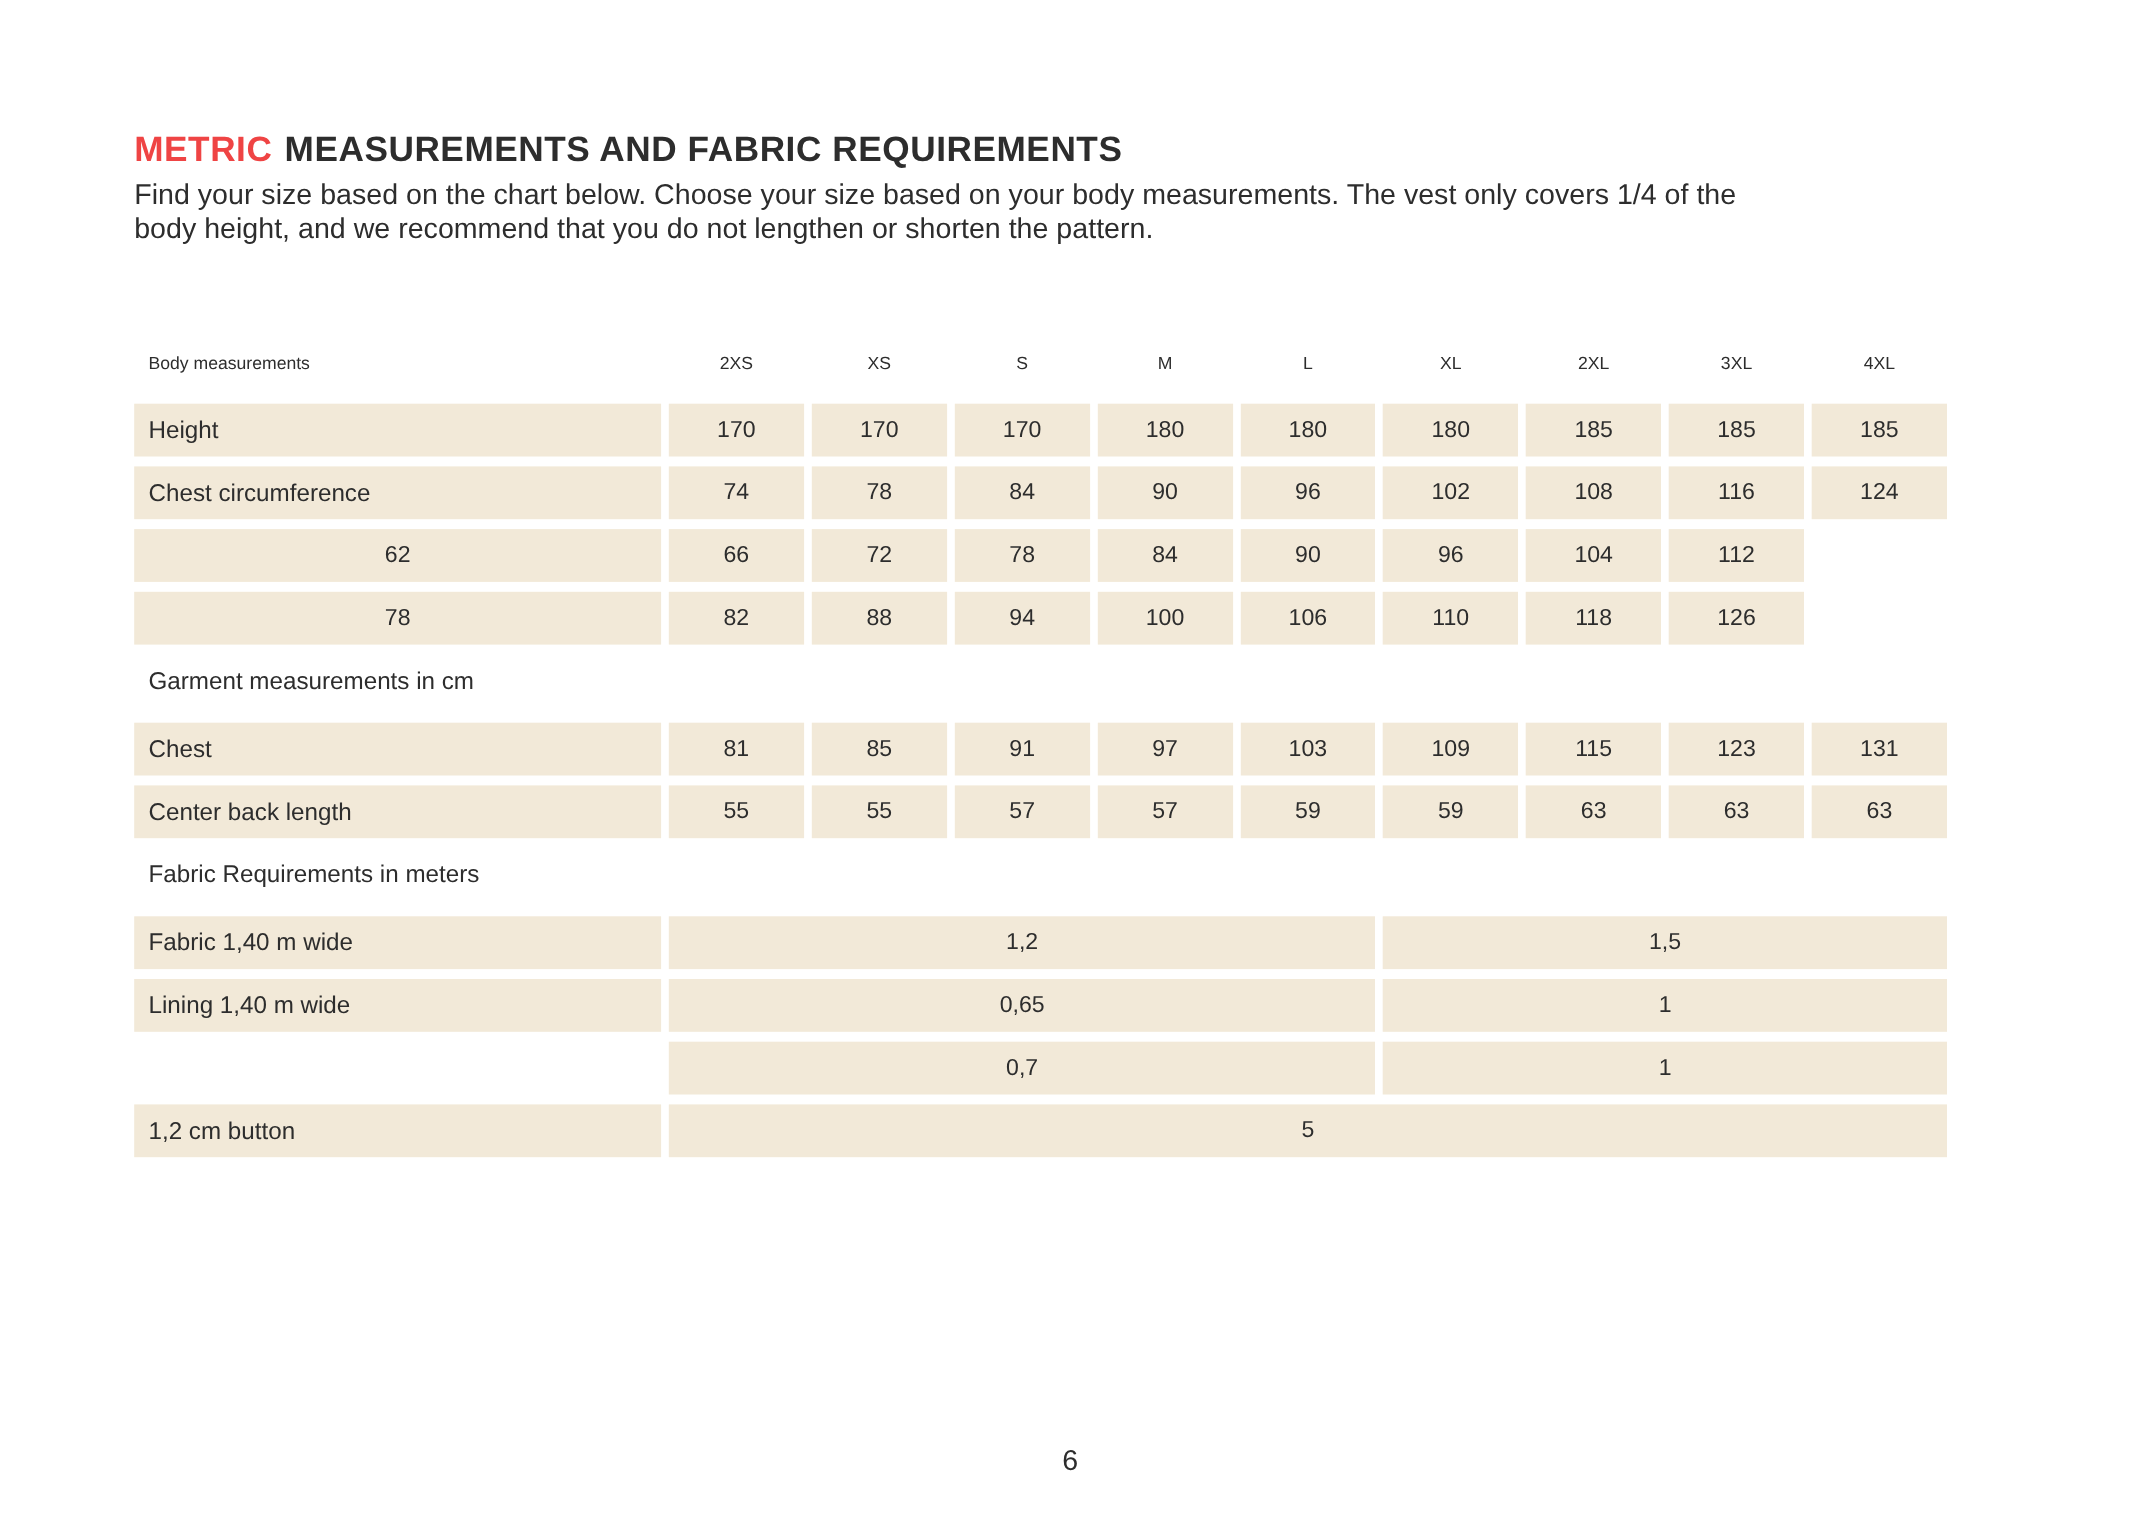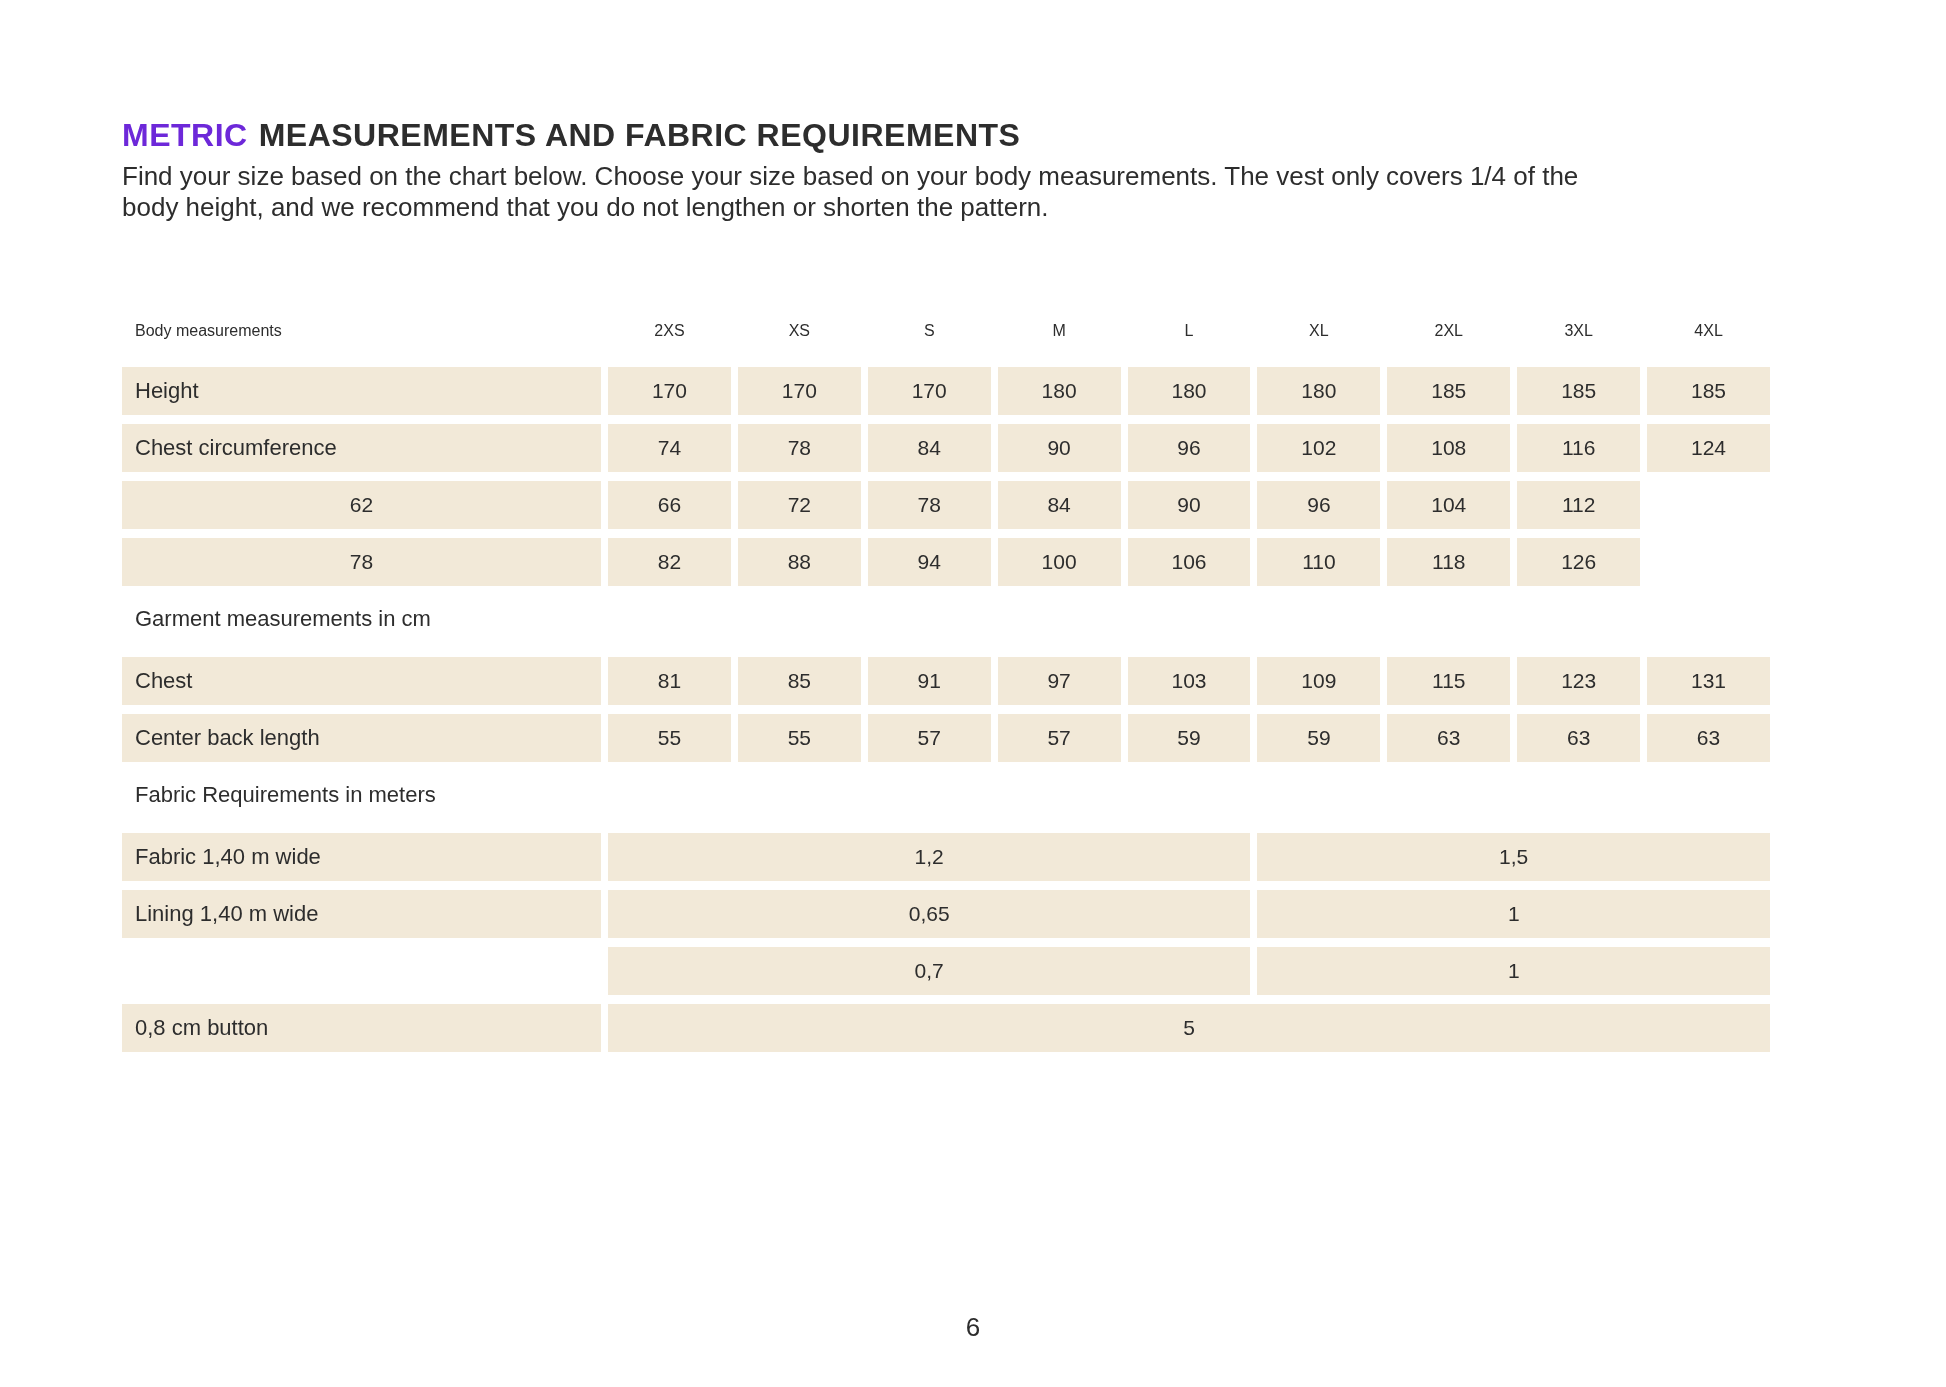--- a/index.html
+++ b/index.html
@@ -5,21 +5,21 @@
   html,body{margin:0;padding:0;}
   .page{
     width:1946px;height:1387px;background:#ffffff;position:relative;
     font-family:"Liberation Sans", sans-serif;color:#2d2d2d;overflow:hidden;
   }
   .content{position:absolute;left:122px;top:0;width:1648px;}
   h1.title{
     margin:116px 0 0 0;font-size:32px;font-weight:bold;letter-spacing:0.5px;
     color:#2d2d2d;line-height:38px;
   }
-  h1.title .accent{color:#6d28d9;margin-right:11px;}
+  h1.title .accent{color:#ef4444;margin-right:11px;}
   .intro{margin-top:7px;font-size:26px;line-height:31px;color:#2d2d2d;}
   .intro span{display:block;}
   .size-table{margin-top:84px;display:flex;flex-direction:column;}
   .t-row{
     display:grid;grid-template-columns:479px repeat(9,1fr);
     column-gap:7px;height:48px;margin-bottom:9px;
   }
   .t-row.header-row{margin-bottom:12px;}
   .cell{display:flex;align-items:center;justify-content:center;font-size:21px;}
   .cell.bg{background:#f2e9d8;}
@@ -157,21 +157,21 @@
         <div class="cell bg span5">0,65</div>
         <div class="cell bg span4">1</div>
       </div>
 
       <div class="t-row">
         <div class="cell bg span5">0,7</div>
         <div class="cell bg span4">1</div>
       </div>
 
       <div class="t-row">
-        <div class="cell bg label">0,8 cm button</div>
+        <div class="cell bg label">1,2 cm button</div>
         <div class="cell bg span9">5</div>
       </div>
 
     </div>
   </div>
 
   <div class="page-number">6</div>
 </div>
 
 </body></html>

